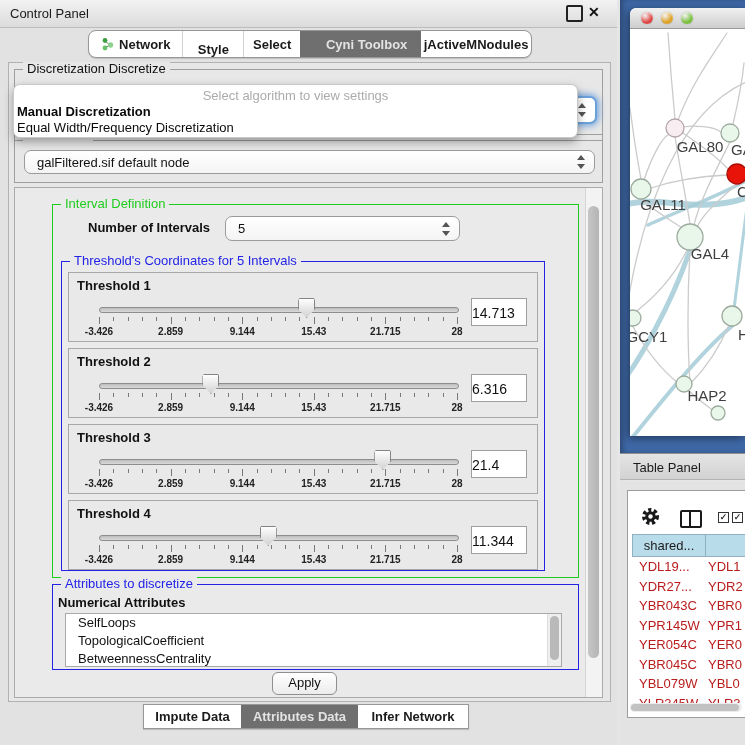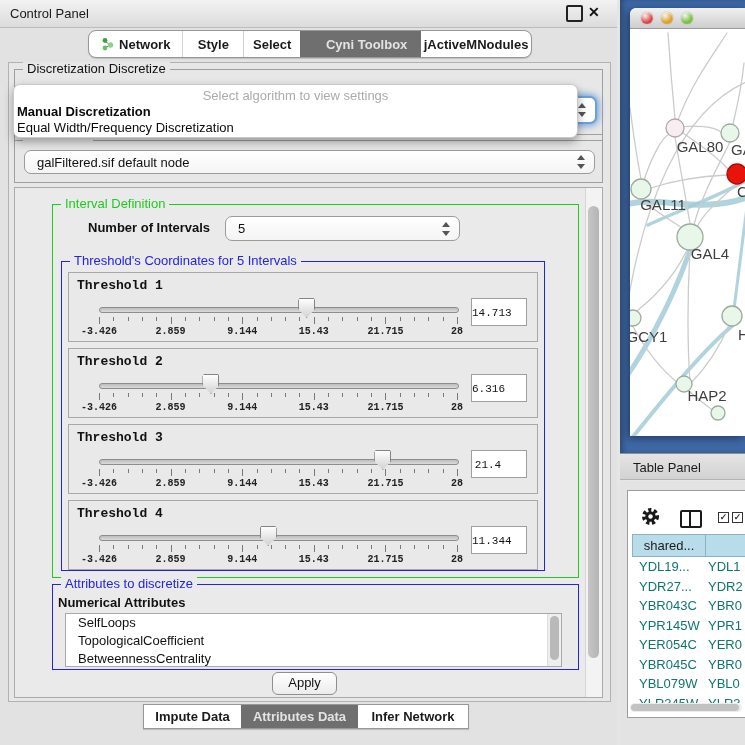--- a/index.html
+++ b/index.html
@@ -42,29 +42,29 @@
   #vsb{position:absolute;right:0;top:0;width:16px;height:100%;background:#f3f3f3;border-left:1px solid #d5d5d5;}
   #vsb-thumb{position:absolute;left:2px;top:18px;width:11px;height:452px;background:linear-gradient(90deg,#c6c6c6,#b4b4b4);border-radius:6px;}
 
   #group-interval{left:37px;top:16px;width:527px;height:374px;border-color:var(--green-title);}
   #group-interval>.group-title{color:var(--green-title);background:#eaeaea;}
   #noi-label{left:35px;top:15px;font-weight:bold;}
   #noi-combo{left:172px;top:11px;width:235px;height:25px;}
 
   #group-thresholds{left:8px;top:56px;width:484px;height:310px;border-color:var(--blue-title);}
   #group-thresholds>.group-title{color:var(--blue-title);background:#eaeaea;}
-  .thr-block{position:absolute;left:6px;width:470px;height:70px;border:1px solid #a8a8a8;background:#e9e9e9;box-sizing:border-box;font-family:Liberation Mono, monospace;}
+  .thr-block{position:absolute;left:6px;width:470px;height:70px;border:1px solid #a8a8a8;background:#e9e9e9;box-sizing:border-box;}
   .thr-label{position:absolute;left:8px;top:5px;font-weight:bold;font-size:13px;}
   .thr-track{position:absolute;left:30px;top:34px;width:358px;height:4px;background:linear-gradient(#bdbdbd,#dadada);border:1px solid #8d8d8d;border-radius:3px;}
   .thr-thumb{position:absolute;top:25px;width:15px;height:18px;background:linear-gradient(#fefefe,#d3d3d3);border:1px solid #838383;clip-path:polygon(8% 0,92% 0,100% 12%,100% 55%,50% 100%,0 55%,0 12%);}
   .tick{position:absolute;width:1px;background:#787878;top:44px;}
   .tick.major{height:7px;}
   .tick.minor{height:4px;}
   .tick-label{position:absolute;top:53px;transform:translateX(-50%);font-size:10px;font-weight:600;color:#222;white-space:nowrap;}
-  .thr-value{position:absolute;left:402px;top:25px;width:56px;height:28px;background:#fff;border:1px solid #9f9f9f;line-height:28px;text-align:center;padding-right:22px;box-sizing:border-box;font-size:11px;}
+  .thr-value{position:absolute;left:402px;top:25px;width:56px;height:28px;background:#fff;border:1px solid #9f9f9f;line-height:28px;text-align:left;padding-right:22px;box-sizing:border-box;font-size:14px;}
 
   #group-attrs{left:37px;top:396px;width:527px;height:86px;border-color:var(--blue-title);}
   #group-attrs>.group-title{color:var(--blue-title);background:#eaeaea;}
   #attrs-subtitle{left:5px;top:10px;font-weight:bold;}
   #attr-list{left:12px;top:28px;width:495px;height:52px;background:#fff;border:1px solid #a9a9a9;overflow:hidden;}
   .attr-item{padding-left:12px;line-height:18px;font-size:13px;color:#111;white-space:nowrap;}
   #attr-vsb{position:absolute;right:0;top:0;width:13px;height:100%;background:#efefef;border-left:1px solid #ddd;}
   #attr-vsb-thumb{position:absolute;left:2px;top:2px;width:9px;height:44px;background:#b9b9b9;border-radius:5px;}
 
   #apply-btn{left:257px;top:484px;width:63px;height:21px;background:linear-gradient(#ffffff,#ececec);border:1px solid #8f8f8f;border-radius:6px;text-align:center;line-height:20px;font-size:13px;}
@@ -94,21 +94,21 @@
   #table-widget{position:absolute;left:7px;top:9px;width:118px;height:226px;background:#fff;border:1px solid #9c9c9c;overflow:hidden;}
   #tbl-toolbar{position:absolute;left:0;top:0;width:100%;height:42px;background:#fff;}
   #split-icon{position:absolute;left:52px;top:19px;width:18px;height:14px;border:2px solid #1a1a1a;border-radius:2px;}
   #split-icon:before{content:"";position:absolute;left:7px;top:0;width:2px;height:100%;background:#1a1a1a;}
   .chk{position:absolute;top:21px;width:9px;height:9px;border:1.5px solid #333;font-size:9px;line-height:9px;text-align:center;color:#333;font-weight:bold;}
   #tbl-header{position:absolute;left:0,top:43px;top:43px;width:100%;height:24px;}
   .hcell{position:absolute;top:0;height:23px;background:var(--header-blue);border:1px solid #8fb0bd;box-sizing:border-box;font-size:13px;line-height:22px;color:#1a1a1a;}
   #hcell-0{left:4px;width:74px;text-align:center;}
   #hcell-1{left:77px;width:60px;text-align:right;padding-right:2px;}
   #tbl-rows{position:absolute;left:0;top:67px;width:100%;height:145px;overflow:hidden;}
-  .trow{position:relative;height:19.5px;font-size:13px;color:#0f766e;}
+  .trow{position:relative;height:19.5px;font-size:13px;color:#b91c1c;}
   .trow .c0{position:absolute;left:11px;top:1px;white-space:nowrap;}
   .trow .c1{position:absolute;left:80px;top:1px;white-space:nowrap;}
   #hsb{position:absolute;left:2px;top:212px;width:112px;height:9px;background:#ededed;border-radius:5px;}
   #hsb-thumb{position:absolute;left:1px;top:1px;width:108px;height:7px;background:#c2c2c2;border-radius:4px;}
 </style>
 </head>
 <body>
 
 <div id="root">
 
@@ -123,21 +123,21 @@
         <div class="tabseg" style="width: 97px;">
           <svg width="13" height="14">
             <line x1="4" y1="4" x2="9" y2="8" stroke="#7a7a7a"></line>
             <line x1="4" y1="11" x2="9" y2="8" stroke="#7a7a7a"></line>
             <circle cx="4" cy="3.5" r="2.4" fill="#3f9e3f"></circle>
             <circle cx="4" cy="11" r="2.4" fill="#66c166"></circle>
             <circle cx="9.5" cy="8" r="2.7" fill="#8ed08e"></circle>
           </svg>
           <span>Network</span>
         </div>
-        <div class="tabseg" style="width: 63px;">
+        <div class="tabseg" style="width: 63px; align-items: flex-end;">
           <span>Style</span>
         </div>
         <div class="tabseg" style="width: 59px;">
           <span>Select</span>
         </div>
         <div class="tabseg sel" style="width: 124px; padding-left: 12px;">
           <span>Cyni Toolbox</span>
         </div>
         <div class="tabseg" style="width: 115px;">
           <span>jActiveMNodules</span>

